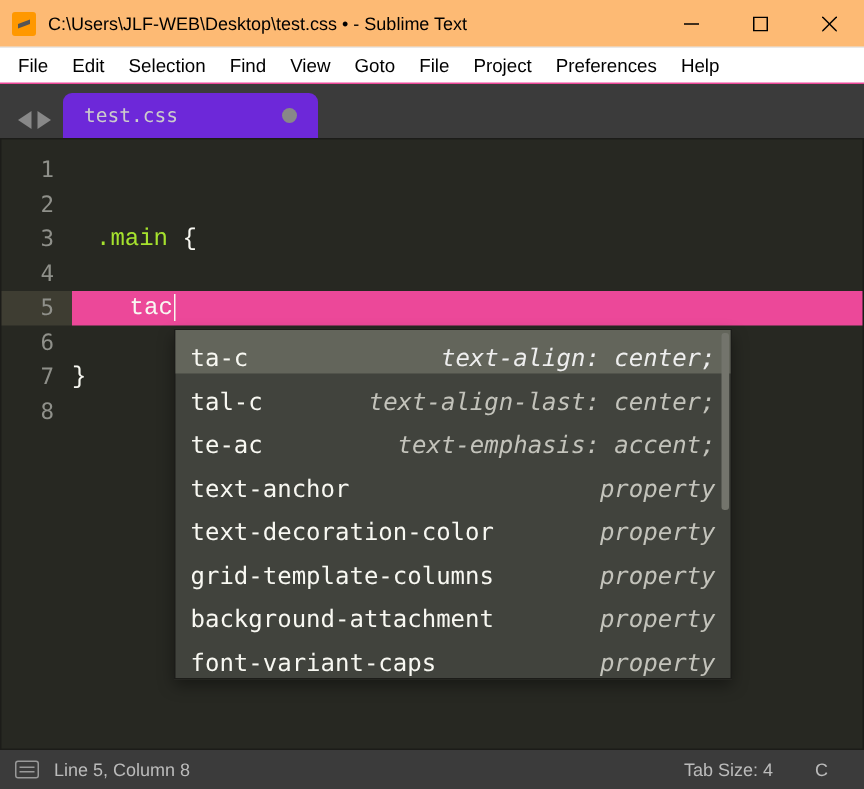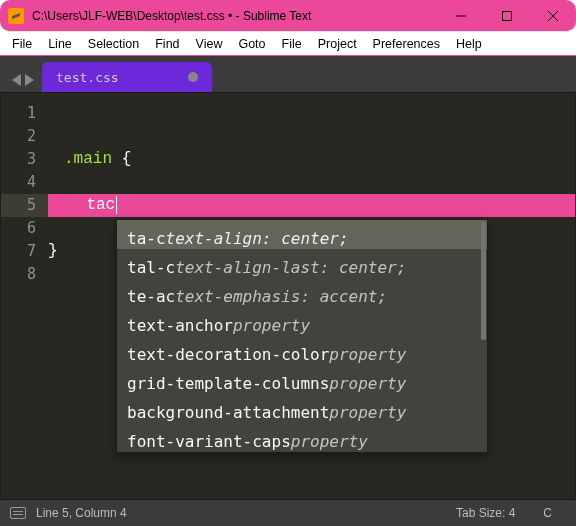--- a/index.html
+++ b/index.html
@@ -4,25 +4,24 @@
 <style>
 * { margin: 0; padding: 0; box-sizing: border-box; }
 body {
   width: 576px; height: 526px;
   background: #fff;
   font-family: "Segoe UI", Arial, sans-serif;
   overflow: hidden;
 }
 .titlebar {
   height: 32px;
-  background: #ec4899;
+  background: #fdba74;
   display: flex;
   align-items: center;
   border-bottom: 1px solid #e8e8e8;
-  border-radius: 10px;
 }
 .app-icon {
   width: 16px; height: 16px;
   margin: 0 8px;
   background: #ff9800;
   border-radius: 2px;
   display: flex; align-items: center; justify-content: center;
 }
 .app-icon svg { width: 12px; height: 12px; }
 .title-text { font-size: 12px; color: #000; flex: 1; white-space: nowrap; }
@@ -141,21 +140,21 @@
 }
 .ac-row {
   height: 29px;
   display: flex;
   padding: 4px 10px;
   color: #f8f8f2;
   cursor: pointer;
 }
 .ac-row.sel { background: #63655b; }
 .ac-trigger { flex: 0 0 auto; }
-.ac-hint { flex: 1; text-align: left; font-style: italic; color: #c3c3bb; }
+.ac-hint { flex: 1; text-align: right; font-style: italic; color: #c3c3bb; }
 .ac-row.sel .ac-hint { color: #eee; }
 .ac-scroll {
   position: absolute;
   right: 1px; top: 2px;
   width: 5px; height: 118px;
   background: #73746c;
   border-radius: 2px;
 }
 .statusbar {
   height: 26px;
@@ -216,21 +215,21 @@
         <svg viewBox="0 0 10 10">
           <line x1="0" y1="0" x2="10" y2="10"></line>
           <line x1="10" y1="0" x2="0" y2="10"></line>
         </svg>
       </div>
   </div>
 </div>
 
 <div class="menubar">
     <span class="menu-item">File</span>
-    <span class="menu-item">Line</span>
+    <span class="menu-item">Edit</span>
     <span class="menu-item">Selection</span>
     <span class="menu-item">Find</span>
     <span class="menu-item">View</span>
     <span class="menu-item">Goto</span>
     <span class="menu-item">File</span>
     <span class="menu-item">Project</span>
     <span class="menu-item">Preferences</span>
     <span class="menu-item">Help</span>
   </div>
 
@@ -300,17 +299,17 @@
       <span class="ac-hint">property</span>
     </div>
     <div class="ac-row">
       <span class="ac-trigger">font-variant-caps</span>
       <span class="ac-hint">property</span>
     </div>
   </div>
 
 <div class="statusbar">
   <div class="sb-icon"></div>
-  <div>Line 5, Column 4</div>
+  <div>Line 5, Column 8</div>
   <div class="sb-spacer"></div>
   <div class="sb-item">Tab Size: 4</div>
   <div class="sb-item">C</div>
 </div>
 
 </body></html>

